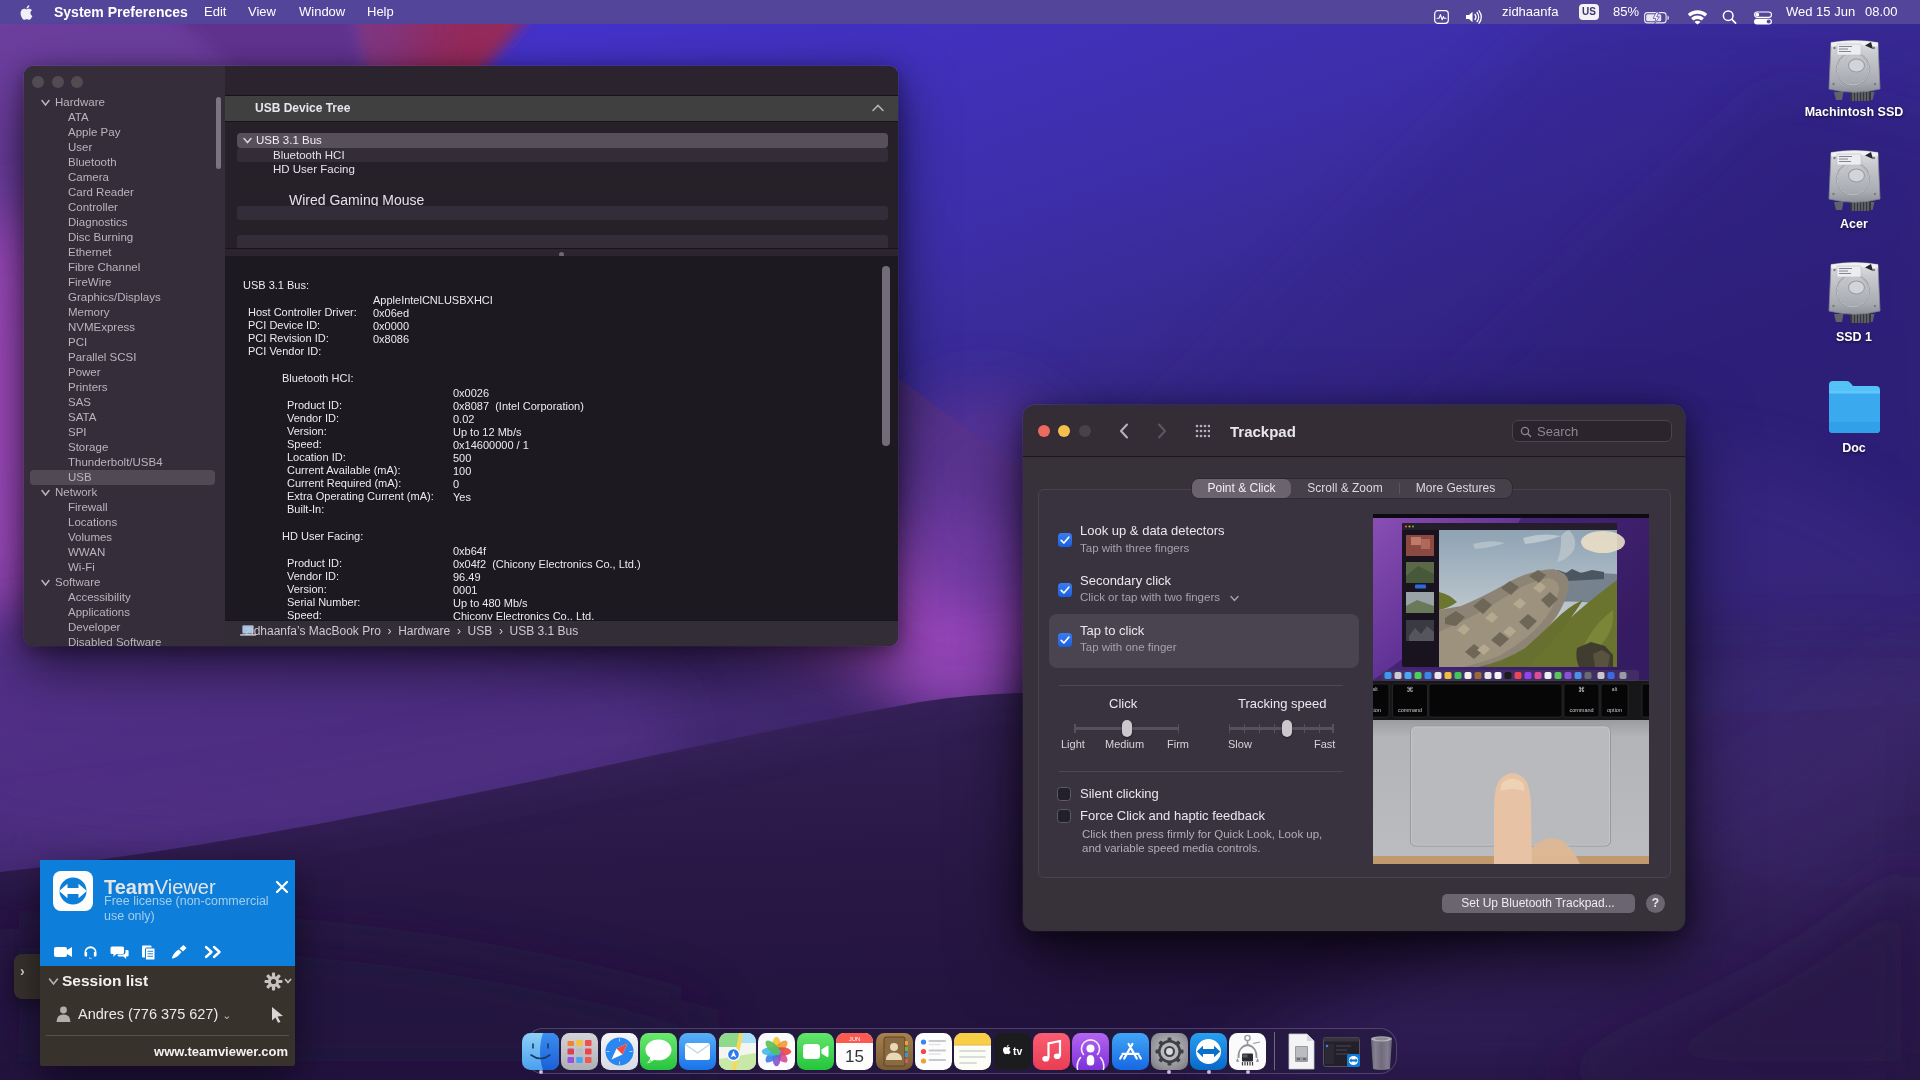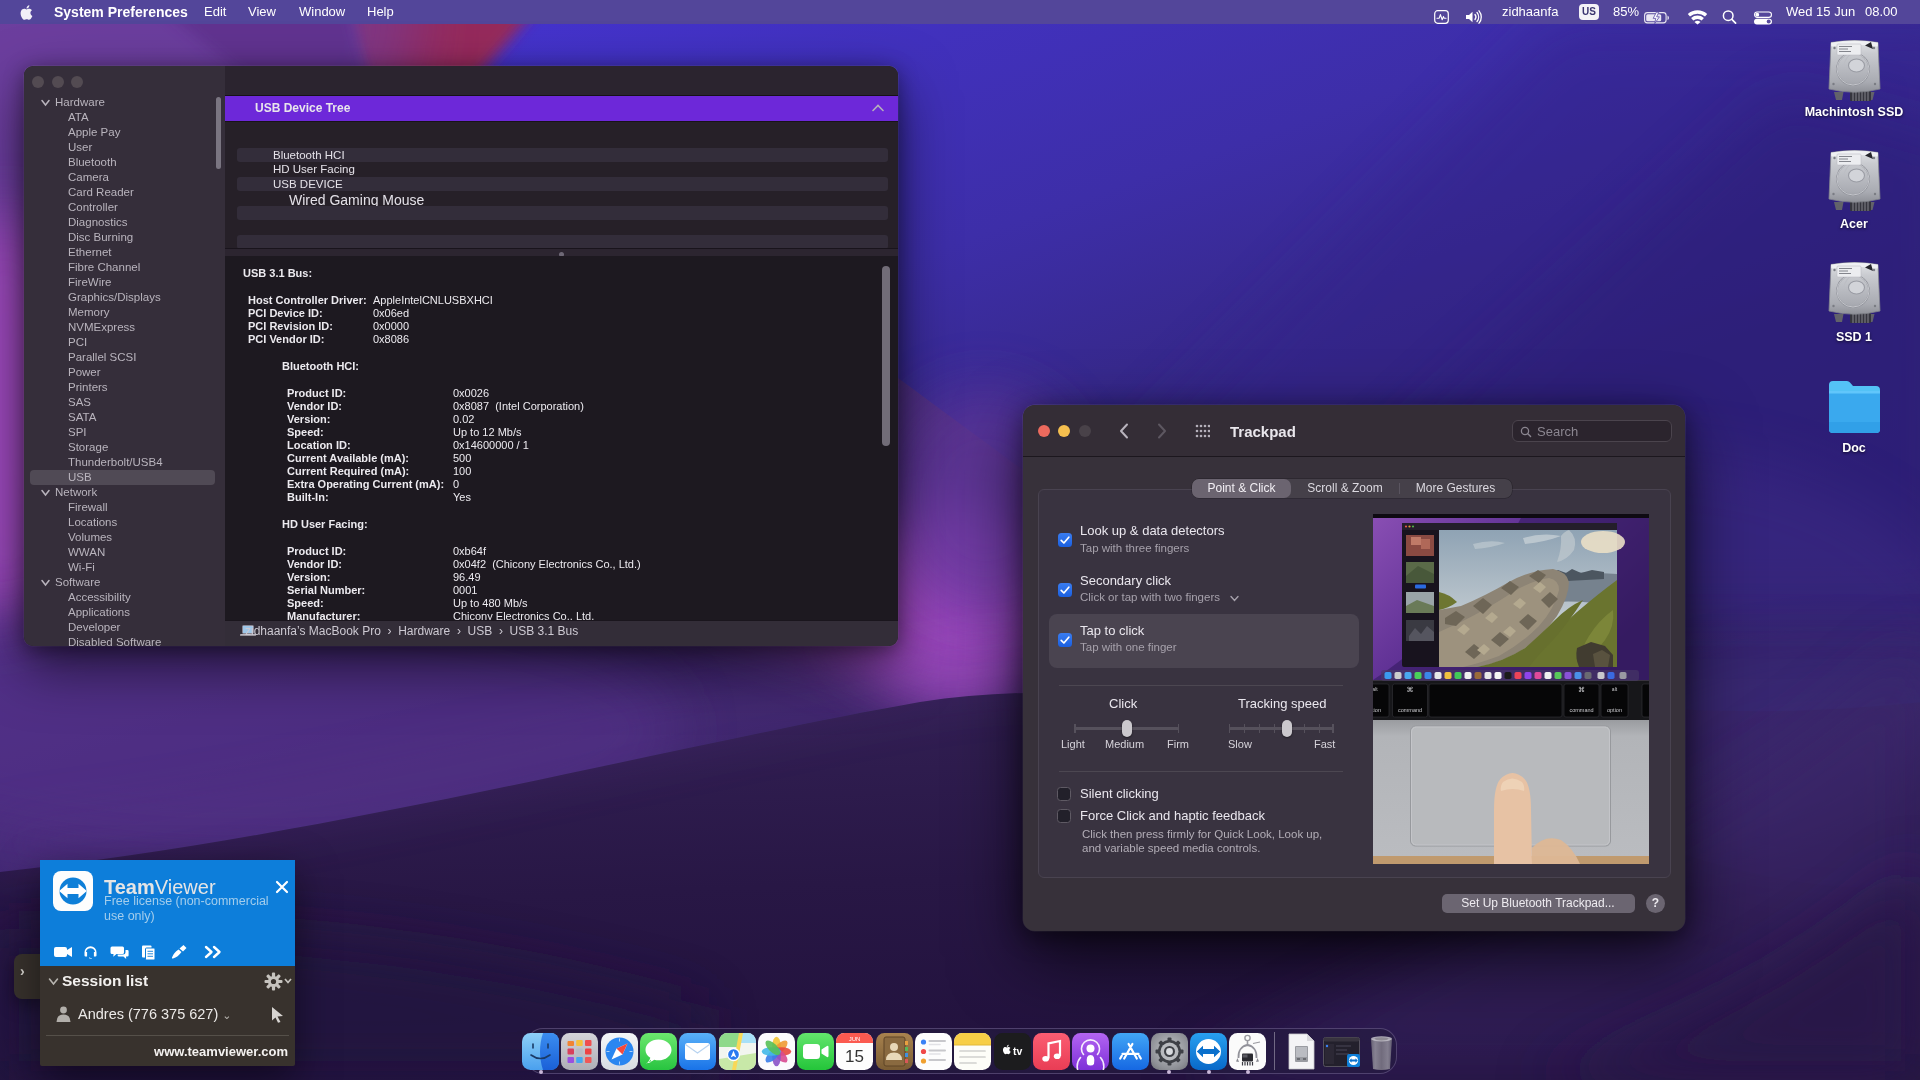--- a/index.html
+++ b/index.html
@@ -9,21 +9,21 @@
 
 #menubar { position:absolute; top:0; left:0; width:1920px; height:24px; background:#53469a; color:#fff; font-size:13px; }
 #menubar .mi { position:absolute; top:0; height:24px; line-height:24px; }
 
 .tl { position:absolute; width:12px; height:12px; border-radius:50%; }
 #sysinfo { position:absolute; left:24px; top:66px; width:874px; height:580px; border-radius:9px; overflow:hidden; background:#2b242f; box-shadow:0 22px 55px rgba(0,0,0,0.55), 0 4px 20px rgba(0,0,0,0.4), 0 0 0 0.5px rgba(255,255,255,0.15); }
 .sb-item { position:absolute; height:14px; line-height:14px; font-size:11.5px; color:#b9b4bd; left:44px; white-space:nowrap; }
 .sb-head { position:absolute; height:14px; line-height:14px; font-size:11.5px; color:#b9b4bd; left:31px; white-space:nowrap; }
 .sb-chev { position:absolute; left:17px; width:9px; height:14px; }
 .dl { position:absolute; height:14px; line-height:14px; white-space:nowrap; }
-.dlb { font-weight:bold; }
+.dlb { font-weight:normal;margin-top:12px; }
 #trackpad { position:absolute; left:1023px; top:405px; width:662px; height:526px; border-radius:12px; overflow:hidden; background:#37313a; box-shadow:0 28px 70px rgba(0,0,0,0.65), 0 6px 24px rgba(0,0,0,0.45), 0 0 0 0.5px rgba(255,255,255,0.18); }
 .cb { position:absolute; width:14px; height:14px; border-radius:3.5px; }
 .cb-on { background:linear-gradient(#3a7df0,#1a5fe0); }
 .cb-off { background:#22202a; border:1px solid #5f5a64; }
 .tp-label { position:absolute; font-size:13px; color:#eae7ee; height:14px; line-height:14px; white-space:nowrap; }
 .tp-sub { position:absolute; font-size:11.5px; color:#a6a1ab; height:14px; line-height:14px; white-space:nowrap; }
 .slider-track { position:absolute; height:3px; background:#56515c; border-radius:2px; }
 .tick { position:absolute; width:1.5px; height:9px; background:#56515c; top:-3px; }
 .thumb { position:absolute; width:10px; height:17px; border-radius:5px; background:#cbc8cd; top:-7px; box-shadow:0 1px 2px rgba(0,0,0,0.5); }
 .sl-lab { position:absolute; font-size:11px; color:#d6d3da; height:12px; line-height:12px; white-space:nowrap; }
@@ -187,35 +187,38 @@
           <path d="M1,4.5 L4.5,9 L8,4.5" stroke="#b9b4bd" stroke-width="1.5" fill="none" stroke-linecap="round"></path>
         </svg>
     <div class="sb-head" style="top:509px">Software</div>
     <div class="sb-item" style="top:524px">Accessibility</div>
     <div class="sb-item" style="top:539px">Applications</div>
     <div class="sb-item" style="top:554px">Developer</div>
     <div class="sb-item" style="top:569px">Disabled Software</div>
   </div>
 
   <div class="abs" style="left:201px;top:0;width:673px;height:30px;background:#2b242f;border-radius:0 9px 0 0;border-bottom:1px solid #161219"></div>
-  <div class="abs" style="left:201px;top:30px;width:705px;height:26px;background:#6d28d9;border-bottom:1px solid #181319">
+  <div class="abs" style="left:201px;top:30px;width:705px;height:26px;background:#404040;border-bottom:1px solid #181319">
      <div class="abs" style="left:30px;top:5px;color:#e8e5ec;font-weight:bold;font-size:12px">USB Device Tree</div>
      <svg class="abs" style="left:647px;top:8px" width="12" height="8" viewBox="0 0 12 8">
           <path d="M1,6.5 L6,1.5 L11,6.5" stroke="#b4afbb" stroke-width="1.6" fill="none" stroke-linecap="round"></path>
         </svg>
   </div>
   <div class="abs" style="left:201px;top:56px;width:673px;height:134px;background:#262028;overflow:hidden">
+     <div class="abs" style="left:12px;top:11px;width:651px;height:14.5px;background:#57505a;border-radius:4px">
+        <svg class="abs" style="left:6px;top:4px" width="9" height="7" viewBox="0 0 9 7">
+            <path d="M1,1.5 L4.5,5.5 L8,1.5" stroke="#d6d2da" stroke-width="1.5" fill="none" stroke-linecap="round"></path>
+          </svg>
+        <div class="abs" style="left:19px;top:1px;color:#f0edf2;font-size:11.5px">USB 3.1 Bus</div>
+     </div>
      <div class="abs" style="left:12px;top:25.5px;width:651px;height:14.5px;background:#332d3a;border-radius:3px">
         <div class="abs" style="left:36px;top:1px;color:#e4e1e8;font-size:11.5px">Bluetooth HCI</div>
      </div>
      <div class="abs" style="left:12px;top:40px;width:651px;height:14.5px">
         <div class="abs" style="left:36px;top:1px;color:#e4e1e8;font-size:11.5px">HD User Facing</div>
-     </div>
-     <div class="abs" style="left:12px;top:54.5px;width:651px;height:14.5px;background:#332d3a;border-radius:3px">
-        <div class="abs" style="left:36px;top:1px;color:#e4e1e8;font-size:11.5px">USB DEVICE</div>
      </div>
      <div class="abs" style="left:12px;top:69px;width:651px;height:14.5px">
         <div class="abs" style="left:52px;top:1px;color:#e4e1e8;font-size:14px">Wired Gaming Mouse</div>
      </div>
      <div class="abs" style="left:12px;top:83.5px;width:651px;height:14.5px;background:#332d3a;border-radius:3px"></div>
      <div class="abs" style="left:12px;top:112.5px;width:651px;height:14.5px;background:#332d3a;border-radius:3px"></div>
   </div>
 
   <div class="abs" style="left:201px;top:182px;width:673px;height:8px;background:#2c2530;border-top:1px solid #19141c">
         <div class="abs" style="left:334px;top:2.5px;width:5px;height:5px;border-radius:50%;background:#6e6876"></div>

